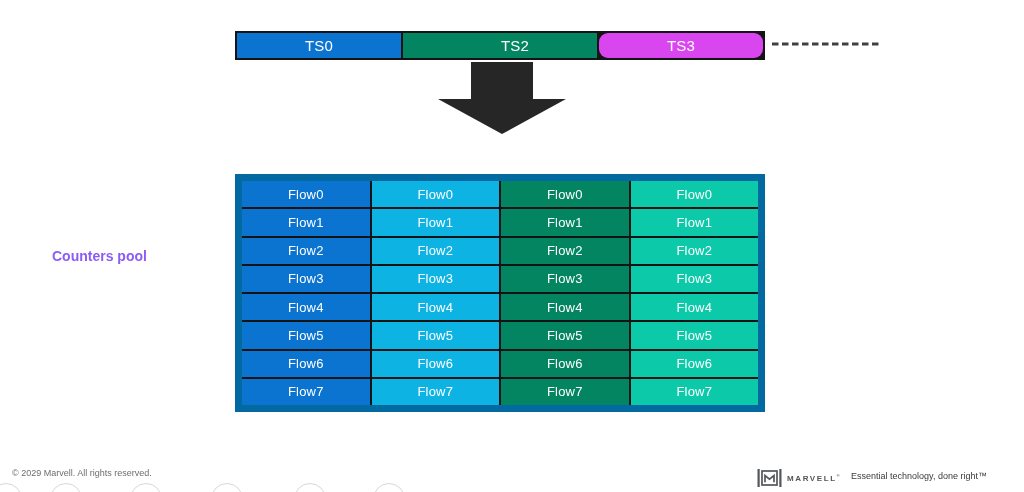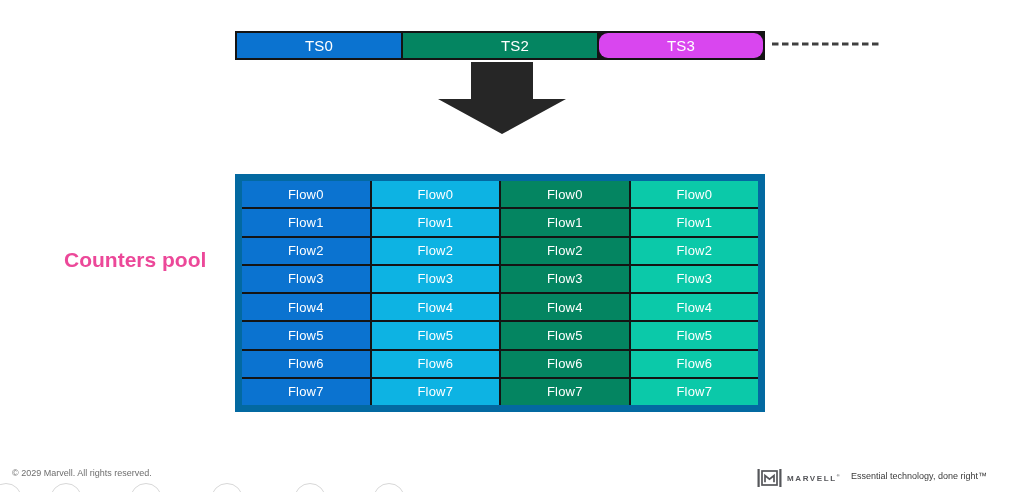--- a/index.html
+++ b/index.html
@@ -23,22 +23,22 @@
   
   .dash-svg{position:absolute;left:771px;top:40px;}
   
   .arrow-svg{position:absolute;left:438px;top:62px;}
   .arrow-label{
     position:absolute;left:584px;top:87px;
     font-size:21px;font-weight:bold;color:#262626;white-space:nowrap;
   }
   
   .pool-label{
-    position:absolute;left:64px;top:248px;
-    font-size:21px;font-weight:bold;color:#ec4899;white-space:nowrap;
+    position:absolute;left:52px;top:248px;
+    font-size:14px;font-weight:bold;color:#8b5cf6;white-space:nowrap;
   }
   .pool-grid{
     position:absolute;left:235px;top:143px;width:530px;height:238px;
     display:grid;
     grid-template-columns:repeat(4,1fr);
     grid-template-rows:repeat(8,1fr);
     grid-auto-flow:column;
     gap:2px;
     background:#141414;border:7px solid #0369a1;box-sizing:border-box;margin-top:31px;
   }

